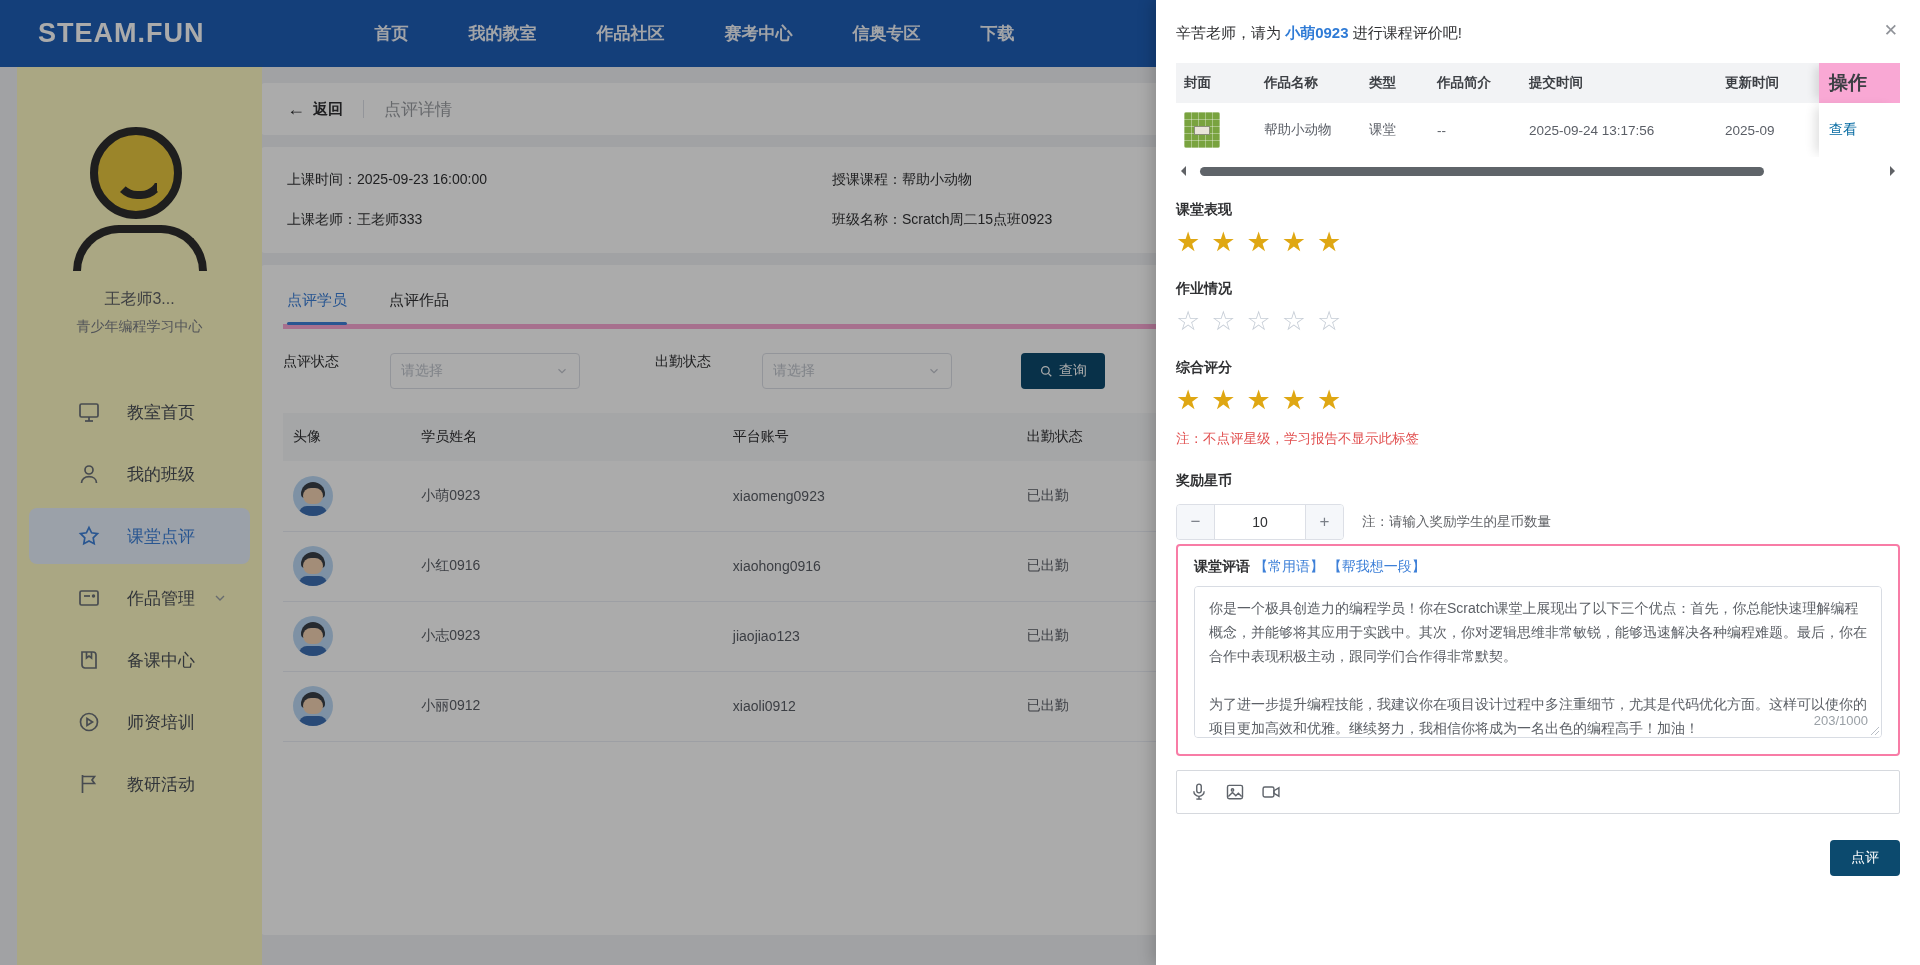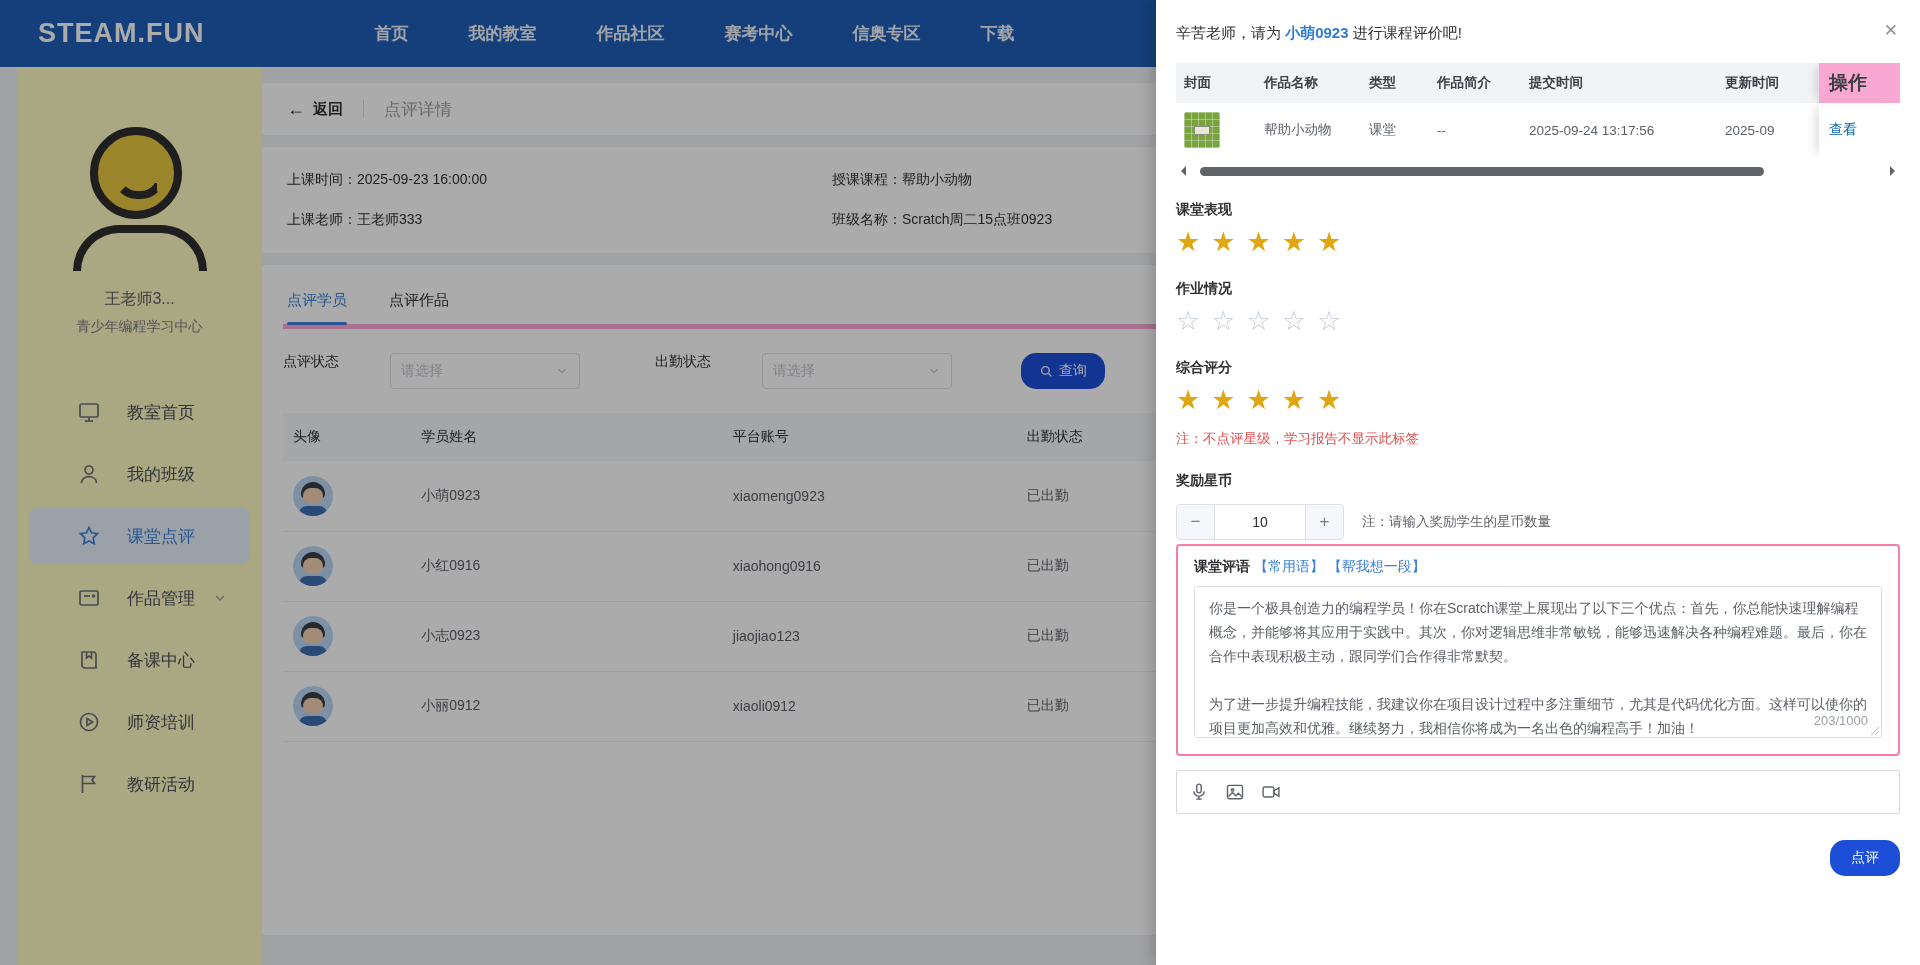--- a/index.html
+++ b/index.html
@@ -41,21 +41,21 @@
   .card-table { padding:22px 22px 26px; min-height:670px; }
   .tabs { display:flex; gap:42px; border-bottom:5px solid #f9a8d4; padding:4px 4px 0; }
   .tab { font-size:15px; color:#303133; padding-bottom:14px; cursor:pointer; position:relative; }
   .tab.active { color:#3e80d8; }
   .tab.active::after { content:""; position:absolute; left:0; right:0; bottom:-1px; height:3px; background:#3e80d8; border-radius:2px; }
   .filters { display:flex; margin-top:24px; font-size:14px; color:#303133;gap:39px; }
   .select { width:190px; height:36px; border:1px solid #dcdfe6; border-radius:4px; background:#fff; display:flex; align-items:center; justify-content:space-between; padding:0 10px; margin-left:12px; cursor:pointer; }
   .select .ph { color:#bfc4cc; }
   .select .chev { color:#c0c4cc; width:14px; height:14px; }
   .f-label2 { margin-left:36px; }
-  .btn-primary { background:#1d4ed8; color:#fff; border:none; border-radius:15px; font-size:14px; cursor:pointer; }
+  .btn-primary { background:#0c4a6e; color:#fff; border:none; border-radius:4px; font-size:14px; cursor:pointer; }
   .search-btn { height:36px; padding:0 18px; margin-left:30px; display:inline-flex; align-items:center; gap:6px; }
   table.stu { width:100%; border-collapse:collapse; margin-top:24px; table-layout:fixed; }
   table.stu th { background:#f7f8fa; height:48px; text-align:left; font-size:14px; color:#303133; font-weight:400; padding:0 10px; }
   table.stu td { height:70px; border-bottom:1px solid #ebeef5; font-size:14px; color:#5a5e66; padding:0 10px; }
   .col-av { width:72px; } .col-name { width:175px; } .col-acc { width:165px; } .col-att { width:160px; } .col-time { width:215px; } .col-wx { width:112px; }
   .wx-cell { line-height:21px; }
   .stu-avatar { width:40px; height:40px; border-radius:50%; background:#bcd9f5; position:relative; overflow:hidden; }
   .stu-avatar .hair { position:absolute; left:8px; top:6px; width:24px; height:16px; background:#3a3f46; border-radius:12px 12px 4px 4px; }
   .stu-avatar .face { position:absolute; left:10px; top:12px; width:20px; height:16px; background:#f3d3b3; border-radius:8px; }
   .stu-avatar .shirt { position:absolute; left:6px; top:30px; width:28px; height:12px; background:#3e6fb2; border-radius:8px 8px 0 0; }

